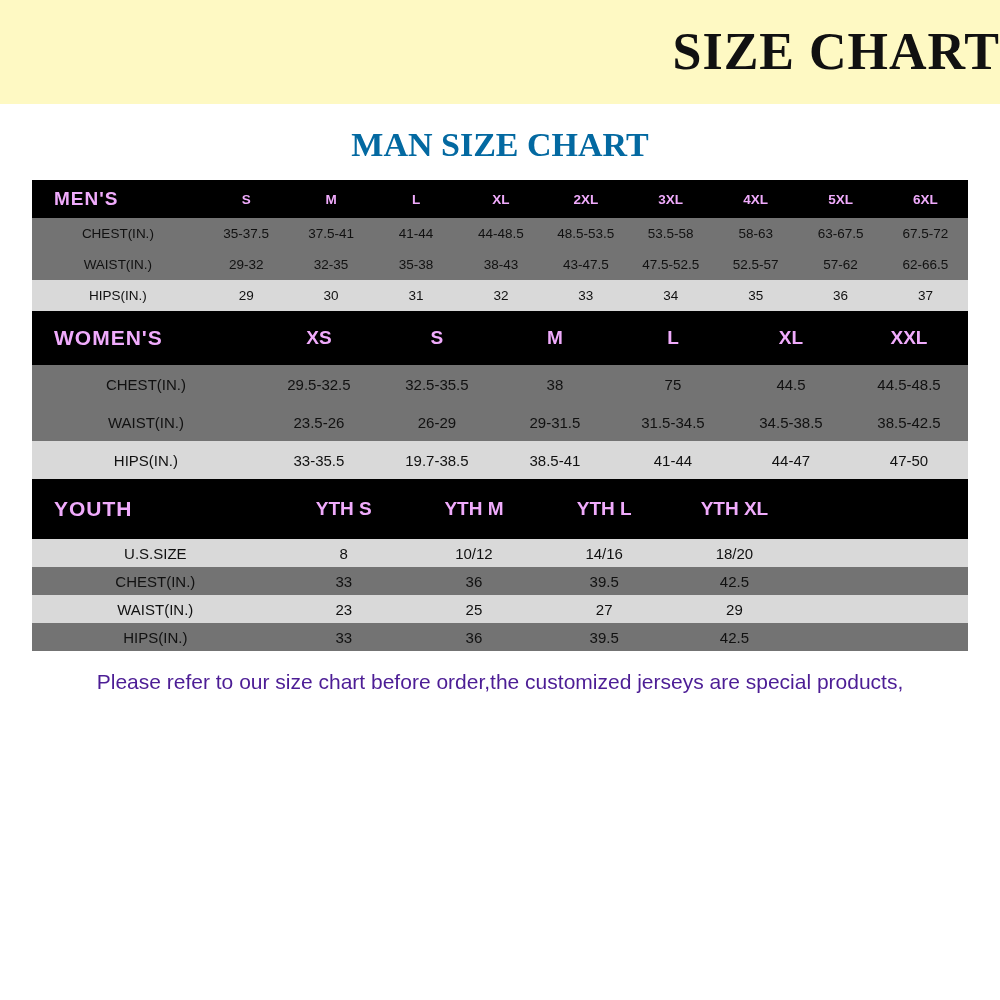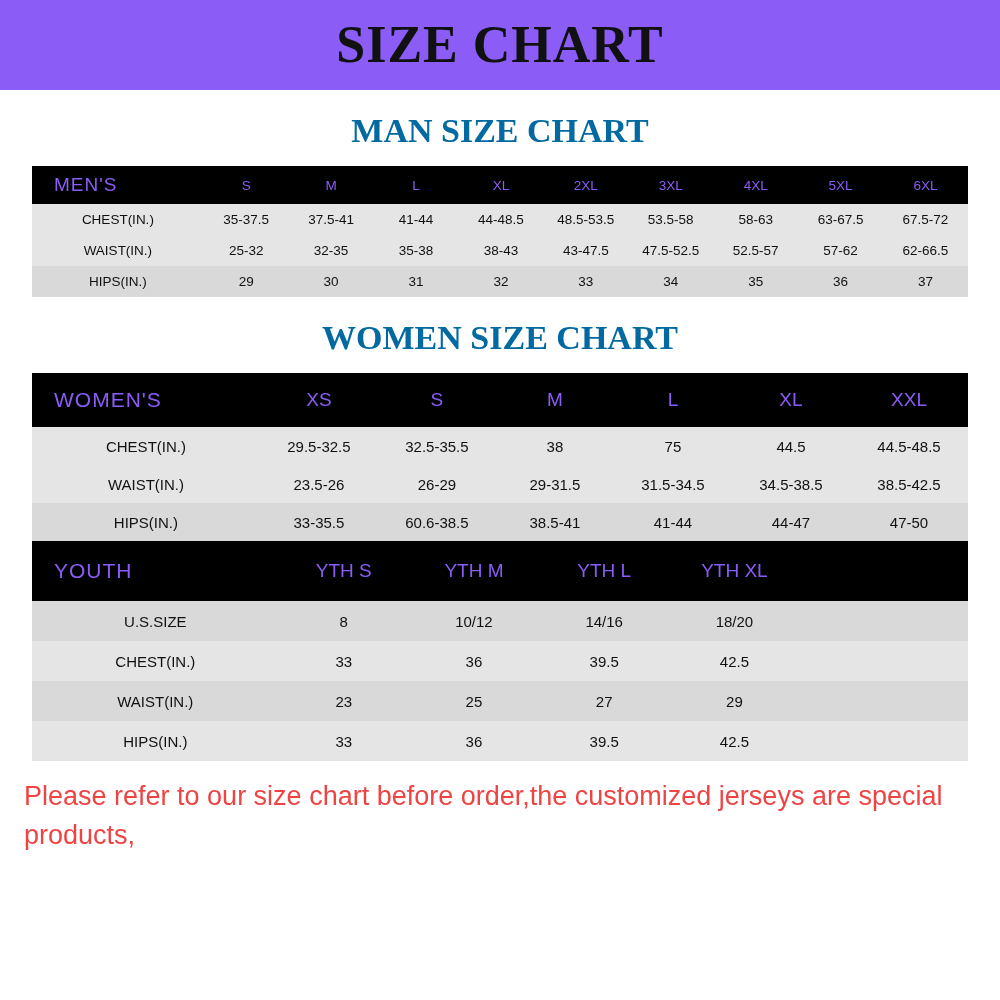--- a/index.html
+++ b/index.html
@@ -16,25 +16,25 @@
   }
   .page {
     width: 1000px;
     height: 1000px;
     position: relative;
     box-sizing: border-box;
   }
 
   
   .banner {
-    height: 90px;
-    background: #8b5cf6;
+    height: 104px;
+    background: #fef9c3;
     display: flex;
     align-items: center;
-    justify-content: center;
+    justify-content: flex-end;
   }
   .banner-title {
     font-family: "Liberation Serif", serif;
     font-weight: bold;
     font-size: 52px;
     letter-spacing: 1px;
     color: #111111;
     text-align: center;
     line-height: 1;
   }
@@ -64,63 +64,63 @@
     text-align: center;
     font-size: 14px;
     color: #111111;
     padding: 0;
     height: 30px;
     vertical-align: middle;
     font-family: "Liberation Sans", sans-serif;
   }
   table.size-table thead th {
     background: #000000;
-    color: #8b5cf6;
-    font-weight: normal;
+    color: #f0abfc;
+    font-weight: bold;
     height: 38px;
     font-size: 15px;
   }
   table.size-table thead th.corner {
     text-align: left;
     padding-left: 22px;
     font-size: 19px;
     letter-spacing: 1px;
     font-family: "Liberation Sans", sans-serif;
   }
   table.size-table tbody td.rowhead {
     text-align: center;
     font-size: 14px;
   }
-  tr.band-light td { background: #e5e5e5; }
+  tr.band-light td { background: #737373; }
   tr.band-dark td { background: #d9d9d9; }
 
   
   #men-table thead th.corner { font-size: 19px; }
   #men-table th, #men-table td { font-size: 13.5px; }
   #men-table tbody tr { height: 31px; }
 
   
   #women-table thead th { height: 54px; font-size: 19px; }
   #women-table thead th.corner { font-size: 21px; }
   #women-table th, #women-table td { font-size: 15px; }
   #women-table tbody tr td { height: 38px; }
 
   
   #youth-table thead th { height: 60px; font-size: 19px; }
   #youth-table thead th.corner { font-size: 21px; }
   #youth-table th, #youth-table td { font-size: 15px; }
-  #youth-table tbody tr td { height: 40px; }
+  #youth-table tbody tr td { height: 28px; }
 
   
   .note {
     padding: 16px 24px 0 24px;
-    color: #ef4444;
-    font-size: 27px;
+    color: #4c1d95;
+    font-size: 21px;
     line-height: 1.45;
-    text-align: left;
+    text-align: center;
     font-family: "Liberation Sans", sans-serif;
   }
   .note-line { display: block; }
 </style>
 </head>
 <body>
 
 <div class="page">
 
   <div class="banner">
@@ -152,21 +152,21 @@
           <td>41-44</td>
           <td>44-48.5</td>
           <td>48.5-53.5</td>
           <td>53.5-58</td>
           <td>58-63</td>
           <td>63-67.5</td>
           <td>67.5-72</td>
         </tr>
         <tr class="band-light">
           <td class="rowhead">WAIST(IN.)</td>
-          <td>25-32</td>
+          <td>29-32</td>
           <td>32-35</td>
           <td>35-38</td>
           <td>38-43</td>
           <td>43-47.5</td>
           <td>47.5-52.5</td>
           <td>52.5-57</td>
           <td>57-62</td>
           <td>62-66.5</td>
         </tr>
         <tr class="band-dark">
@@ -178,21 +178,20 @@
           <td>33</td>
           <td>34</td>
           <td>35</td>
           <td>36</td>
           <td>37</td>
         </tr>
       </tbody>
     </table>
   </div>
 
-  <div class="section-title">WOMEN SIZE CHART</div>
   <div class="table-wrap">
     <table class="size-table" id="women-table">
       <thead>
         <tr>
           <th class="corner" style="width:22%">WOMEN'S</th>
           <th>XS</th>
           <th>S</th>
           <th>M</th>
           <th>L</th>
           <th>XL</th>
@@ -214,21 +213,21 @@
           <td>23.5-26</td>
           <td>26-29</td>
           <td>29-31.5</td>
           <td>31.5-34.5</td>
           <td>34.5-38.5</td>
           <td>38.5-42.5</td>
         </tr>
         <tr class="band-dark">
           <td class="rowhead">HIPS(IN.)</td>
           <td>33-35.5</td>
-          <td>60.6-38.5</td>
+          <td>19.7-38.5</td>
           <td>38.5-41</td>
           <td>41-44</td>
           <td>44-47</td>
           <td>47-50</td>
         </tr>
       </tbody>
     </table>
   </div>
 
   <div class="table-wrap">

